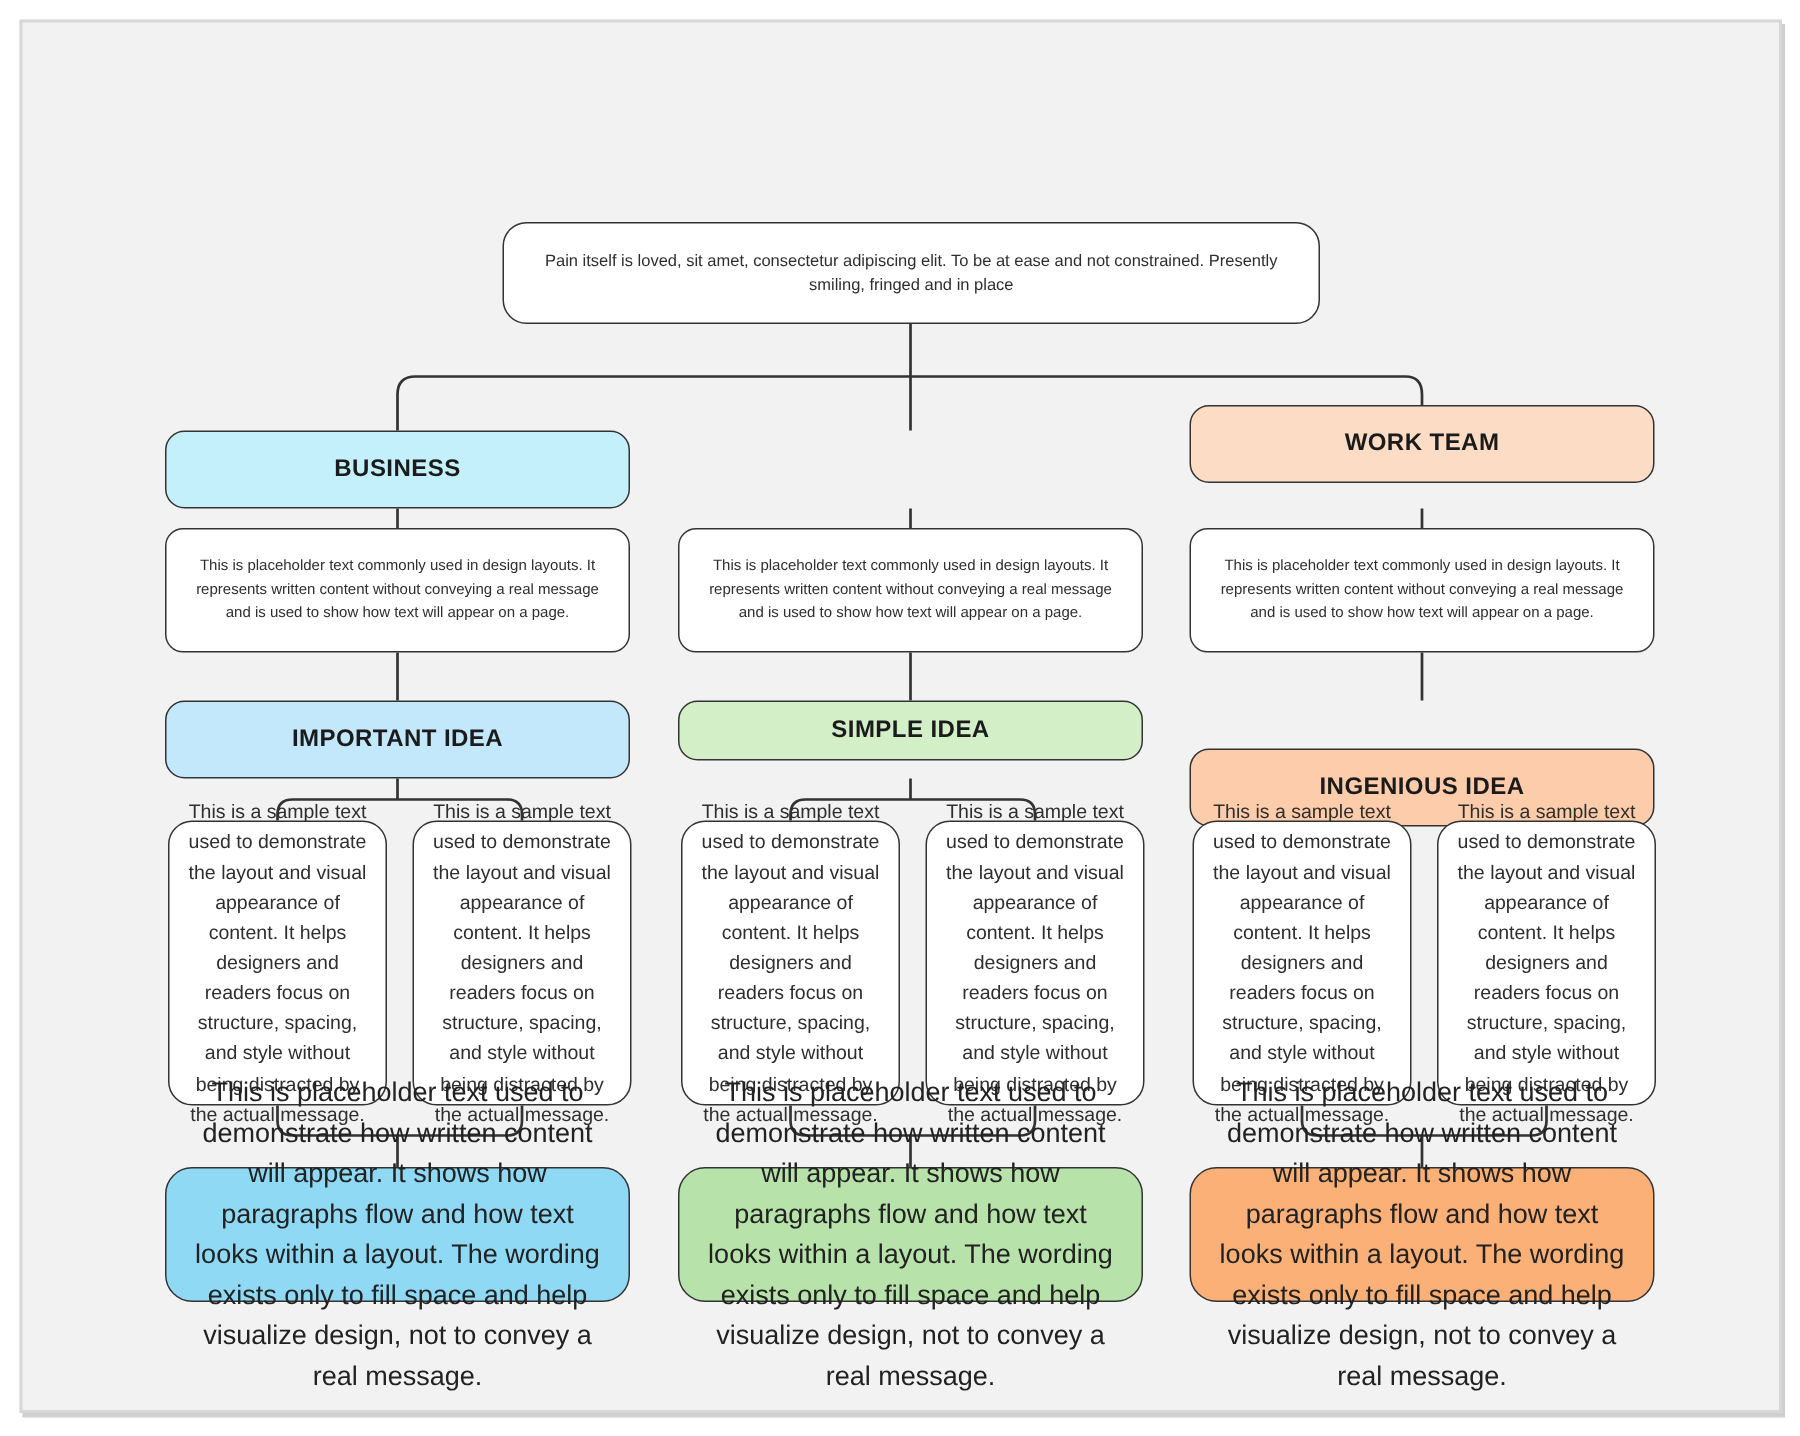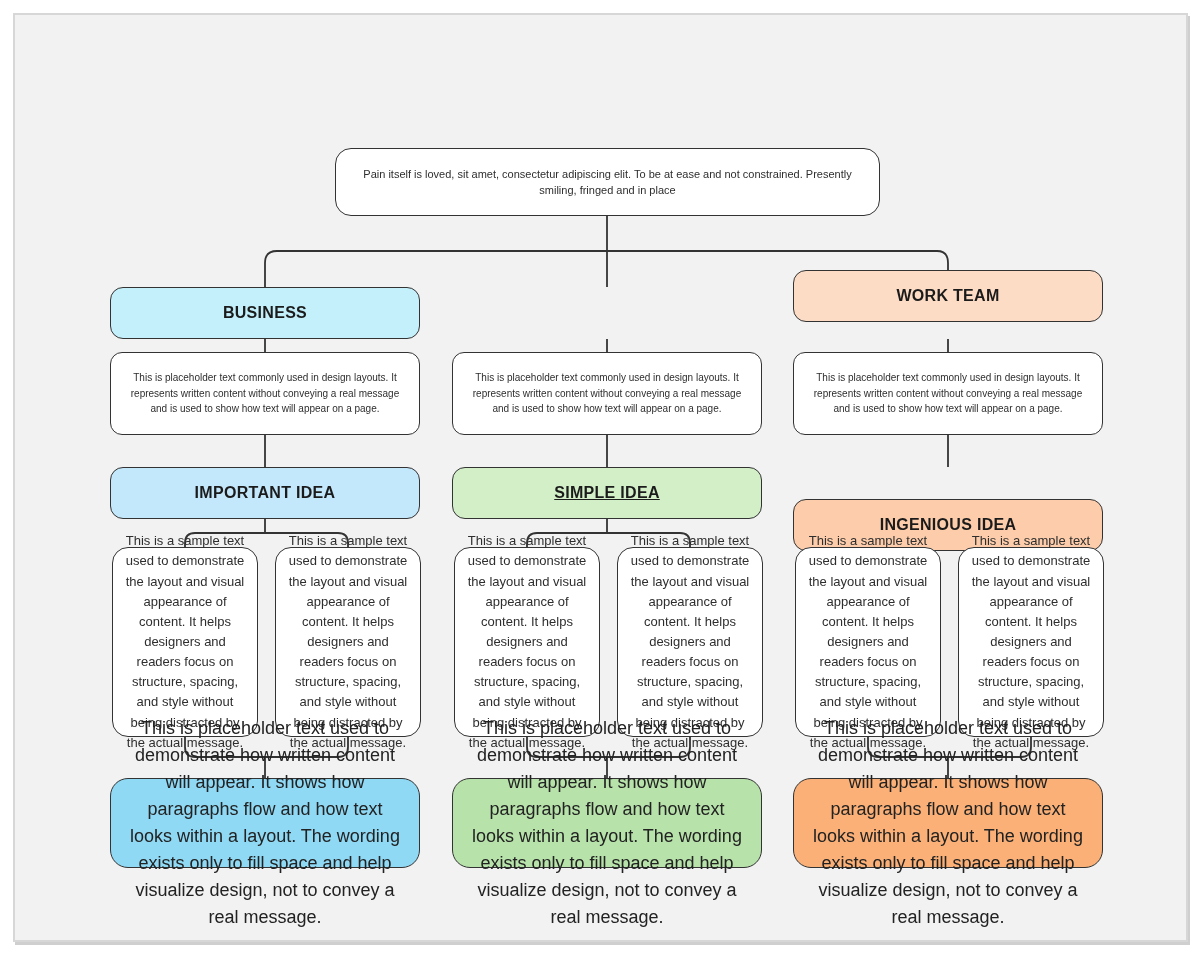--- a/index.html
+++ b/index.html
@@ -108,21 +108,21 @@
   <div class="node intro-node" style="left:335px;top:148px;width:545px;height:68px;">Pain itself is loved, sit amet, consectetur adipiscing elit. To be at ease and not constrained. Presently smiling, fringed and in place</div>
 
   <div class="node branch-header" style="left: 110px; top: 287px; width: 310px; height: 52px; background-color: rgb(196, 240, 252);">BUSINESS</div>
   <div class="node desc-node" style="left:110px;top:352px;width:310px;height:83px;">This is placeholder text commonly used in design layouts. It represents written content without conveying a real message and is used to show how text will appear on a page.</div>
   <div class="node idea-header" style="left: 110px; top: 467px; width: 310px; height: 52px; background-color: rgb(195, 231, 251);">IMPORTANT IDEA</div>
   <div class="node sample-node" style="left:112px;top:547px;width:146px;height:190px;">This is a sample text used to demonstrate the layout and visual appearance of content. It helps designers and readers focus on structure, spacing, and style without being distracted by the actual message.</div>
   <div class="node sample-node" style="left:275px;top:547px;width:146px;height:190px;">This is a sample text used to demonstrate the layout and visual appearance of content. It helps designers and readers focus on structure, spacing, and style without being distracted by the actual message.</div>
   <div class="node footer-node" style="left: 110px; top: 778px; width: 310px; height: 90px; background-color: rgb(143, 217, 245);">This is placeholder text used to demonstrate how written content will appear. It shows how paragraphs flow and how text looks within a layout. The wording exists only to fill space and help visualize design, not to convey a real message.</div>
 
   <div class="node desc-node" style="left:452px;top:352px;width:310px;height:83px;">This is placeholder text commonly used in design layouts. It represents written content without conveying a real message and is used to show how text will appear on a page.</div>
-  <div class="node idea-header" style="left: 452px; top: 467px; width: 310px; height: 52px; background-color: rgb(211, 239, 200); text-decoration: underline;">SIMPLE IDEA</div>
+  <div class="node idea-header" style="left: 452px; top: 467px; width: 310px; height: 40px; background-color: rgb(211, 239, 200);">SIMPLE IDEA</div>
   <div class="node sample-node" style="left:454px;top:547px;width:146px;height:190px;">This is a sample text used to demonstrate the layout and visual appearance of content. It helps designers and readers focus on structure, spacing, and style without being distracted by the actual message.</div>
   <div class="node sample-node" style="left:617px;top:547px;width:146px;height:190px;">This is a sample text used to demonstrate the layout and visual appearance of content. It helps designers and readers focus on structure, spacing, and style without being distracted by the actual message.</div>
   <div class="node footer-node" style="left: 452px; top: 778px; width: 310px; height: 90px; background-color: rgb(183, 227, 170);">This is placeholder text used to demonstrate how written content will appear. It shows how paragraphs flow and how text looks within a layout. The wording exists only to fill space and help visualize design, not to convey a real message.</div>
 
   <div class="node branch-header" style="left: 793px; top: 270px; width: 310px; height: 52px; background-color: rgb(252, 220, 196);">WORK TEAM</div>
   <div class="node desc-node" style="left:793px;top:352px;width:310px;height:83px;">This is placeholder text commonly used in design layouts. It represents written content without conveying a real message and is used to show how text will appear on a page.</div>
   <div class="node idea-header" style="left: 793px; top: 467px; width: 310px; height: 52px; background-color: rgb(253, 204, 170); margin-top: 32px;">INGENIOUS IDEA</div>
   <div class="node sample-node" style="left:795px;top:547px;width:146px;height:190px;">This is a sample text used to demonstrate the layout and visual appearance of content. It helps designers and readers focus on structure, spacing, and style without being distracted by the actual message.</div>
   <div class="node sample-node" style="left:958px;top:547px;width:146px;height:190px;">This is a sample text used to demonstrate the layout and visual appearance of content. It helps designers and readers focus on structure, spacing, and style without being distracted by the actual message.</div>
   <div class="node footer-node" style="left: 793px; top: 778px; width: 310px; height: 90px; background-color: rgb(251, 176, 119);">This is placeholder text used to demonstrate how written content will appear. It shows how paragraphs flow and how text looks within a layout. The wording exists only to fill space and help visualize design, not to convey a real message.</div>

